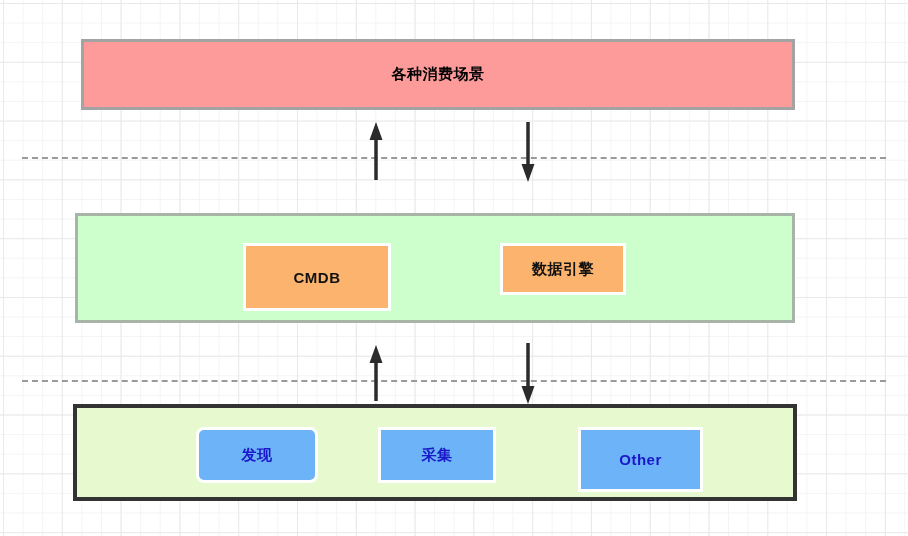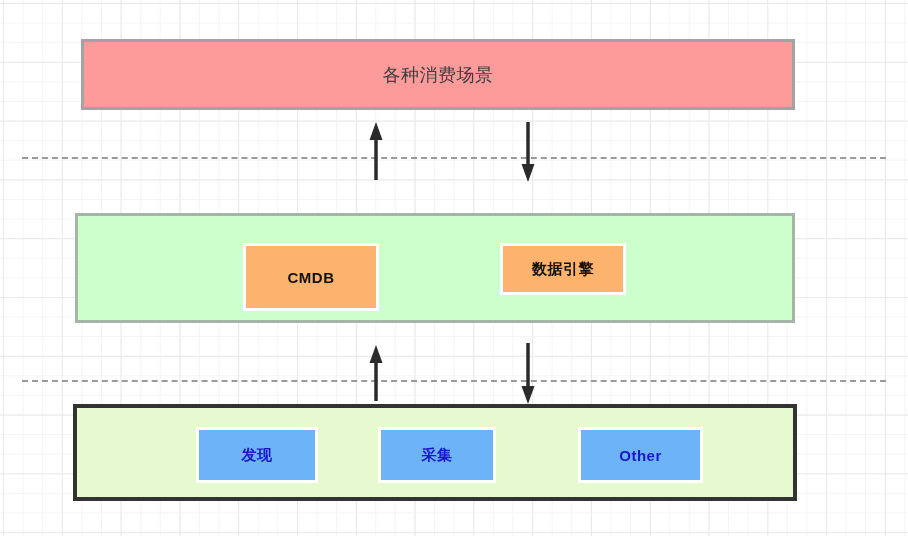--- a/index.html
+++ b/index.html
@@ -60,23 +60,23 @@
   .band-collection {
     left: 73px;
     top: 404px;
     width: 724px;
     height: 97px;
     background: #e6f9cf;
     border: 4px solid #333333;
   }
 
   .band-title {
-    font-size: 18px;
-    font-weight: normal;
-    color: #404040;
+    font-size: 15px;
+    font-weight: bold;
+    color: #000000;
     letter-spacing: 0.5px;
   }
 
   
   .node {
     position: absolute;
     box-sizing: border-box;
     display: flex;
     align-items: center;
     justify-content: center;
@@ -90,26 +90,26 @@
     border: 3px solid #ffffff;
     color: #111111;
   }
 
   .node-blue {
     background: #6cb3f7;
     border: 3px solid #ffffff;
     color: #1a18c8;
   }
 
-  .node-cmdb     { left: 243px; top: 243px; width: 136px; height: 68px; }
+  .node-cmdb     { left: 243px; top: 243px; width: 148px; height: 68px; }
   .node-engine   { left: 500px; top: 243px; width: 126px; height: 52px; }
 
-  .node-discover { left: 196px; top: 427px; width: 122px; height: 56px; }
+  .node-discover { left: 196px; top: 427px; width: 122px; height: 56px; border-radius: 8px; }
   .node-collect  { left: 378px; top: 427px; width: 118px; height: 56px; font-family: Liberation Serif, serif; }
-  .node-other    { left: 578px; top: 427px; width: 125px; height: 56px; }
+  .node-other    { left: 578px; top: 427px; width: 125px; height: 65px; }
 
   
   .divider {
     position: absolute;
     left: 22px;
     width: 864px;
     height: 0;
     border-top: 2px dashed #9a9a9a;
   }
   .divider-upper { top: 157px; }

